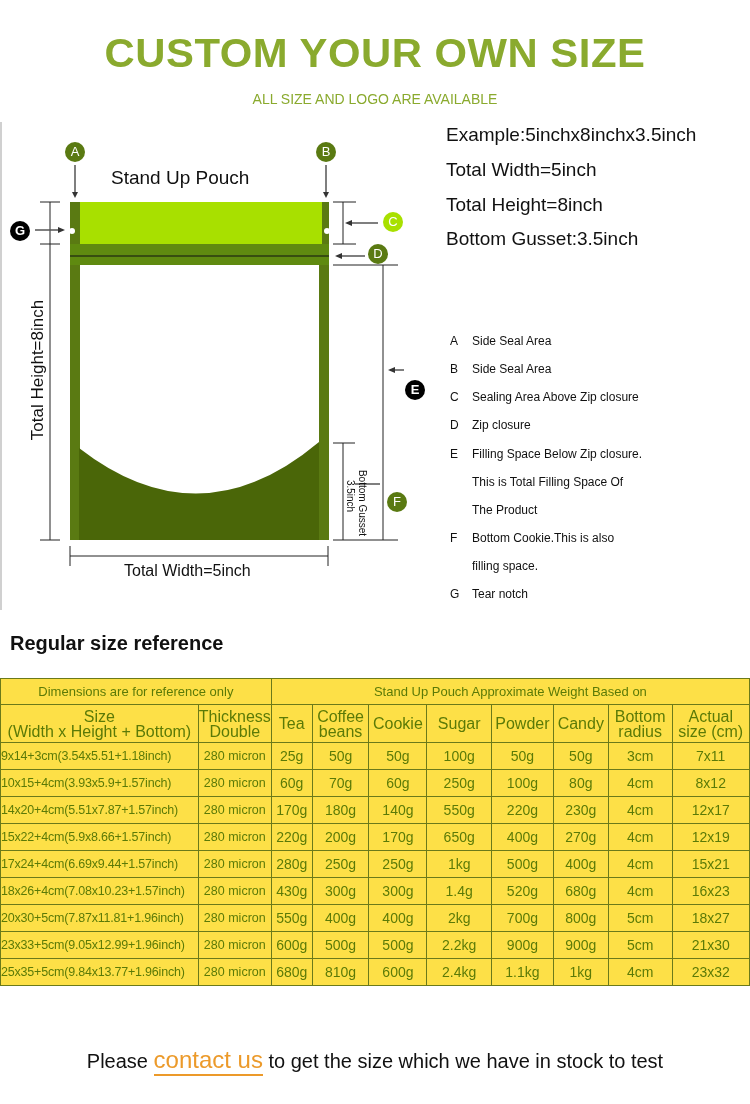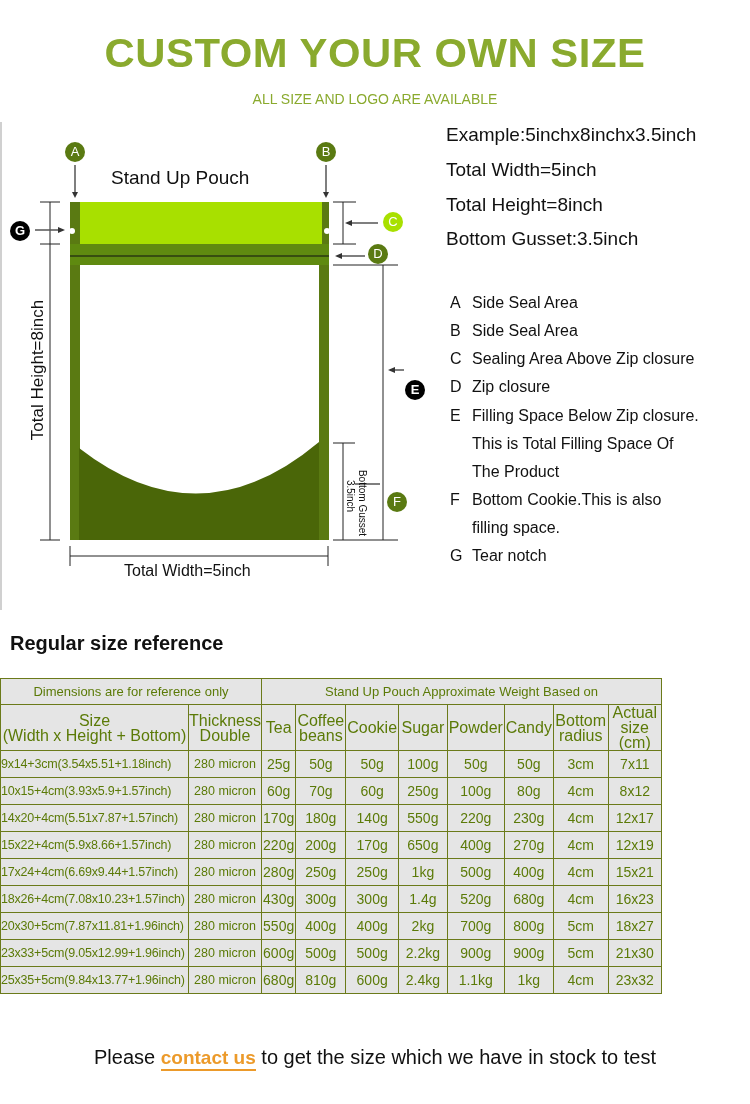--- a/index.html
+++ b/index.html
@@ -7,32 +7,32 @@
   .abs { position: absolute; }
   .title { left: 0; width: 750px; top: 30px; text-align: center; font-size: 41px; font-weight: bold; color: #8aaa2e; letter-spacing: 0.5px; transform: scaleX(1.02); }
   .subtitle { left: 0; width: 750px; top: 91px; text-align: center; font-size: 14px; color: #8aaa2e; }
   .left-border { left: 0; top: 122px; width: 2px; height: 488px; background: #d0d0d0; }
   .diagram-title { left: 111px; top: 167px; font-size: 19px; font-weight: normal; color: #111; }
   .circ { width: 20px; height: 20px; border-radius: 50%; color: #fff; font-size: 13px; line-height: 20px; text-align: center; font-weight: normal; }
   .c-dark { background: #5a7a12; }
   .c-black { background: #000; font-weight: bold; }
   .c-lime { background: #a8e000; }
   .example { left: 446px; font-size: 19px; color: #111; }
-  .legend { left: 450px; font-size: 16px; color: #111; }
+  .legend { left: 450px; font-size: 12px; color: #111; margin-top: 40px; }
   .legend .k { display: inline-block; width: 22px; }
   .ref-title { left: 10px; top: 632px; font-size: 20px; font-weight: bold; color: #111; }
-  table.sizes { position: absolute; left: 0; top: 678px; width: 662px; border-collapse: collapse; background: #e5e5e5; font-size: 13px; color: #5b7a07; }
+  table.sizes { position: absolute; left: 0; top: 678px; width: 750px; border-collapse: collapse; background: #fde047; font-size: 13px; color: #5b7a07; }
   table.sizes td { border: 1.5px solid #6b7a1a; text-align: center; padding: 0; height: 26px; }
   table.sizes tr.hdr1 td { height: 25px; font-size: 13px; }
   table.sizes tr.hdr2 td { height: 37px; font-size: 16px; line-height: 15px; }
   table.sizes td.sz { text-align: left; padding-left: 0; font-size: 12.5px; letter-spacing: -0.2px; }
   table.sizes td.th { font-size: 12.5px; }
   table.sizes td.big { font-size: 14px; }
   .footer { left: 0; width: 750px; top: 1046px; text-align: center; font-size: 20px; color: #111; }
-  .footer .contact { color: #ec9a2a; font-weight: bold; font-size: 19px; border-bottom: 2px solid #ec9a2a; padding-bottom: 1px; text-align: center; }
+  .footer .contact { color: #ec9a2a; font-weight: normal; font-size: 24px; border-bottom: 2px solid #ec9a2a; padding-bottom: 1px; text-align: center; }
 </style>
 </head>
 <body>
 
 <div class="abs title">CUSTOM YOUR OWN SIZE</div>
 <div class="abs subtitle">ALL SIZE AND LOGO ARE AVAILABLE</div>
 
 <div class="abs left-border"></div>
 
 <div class="abs diagram-title">Stand Up Pouch</div>

